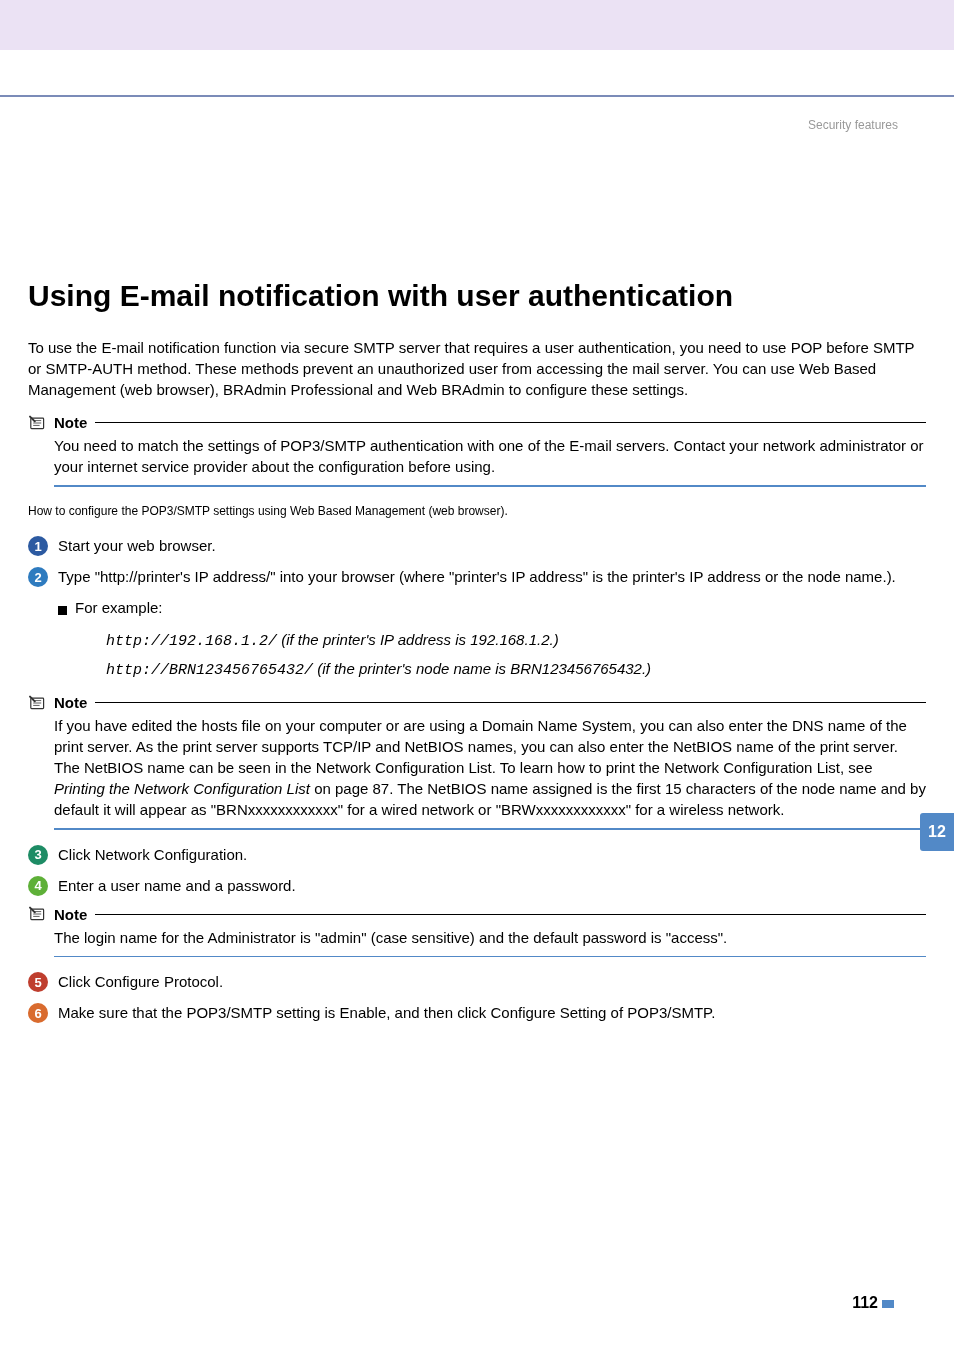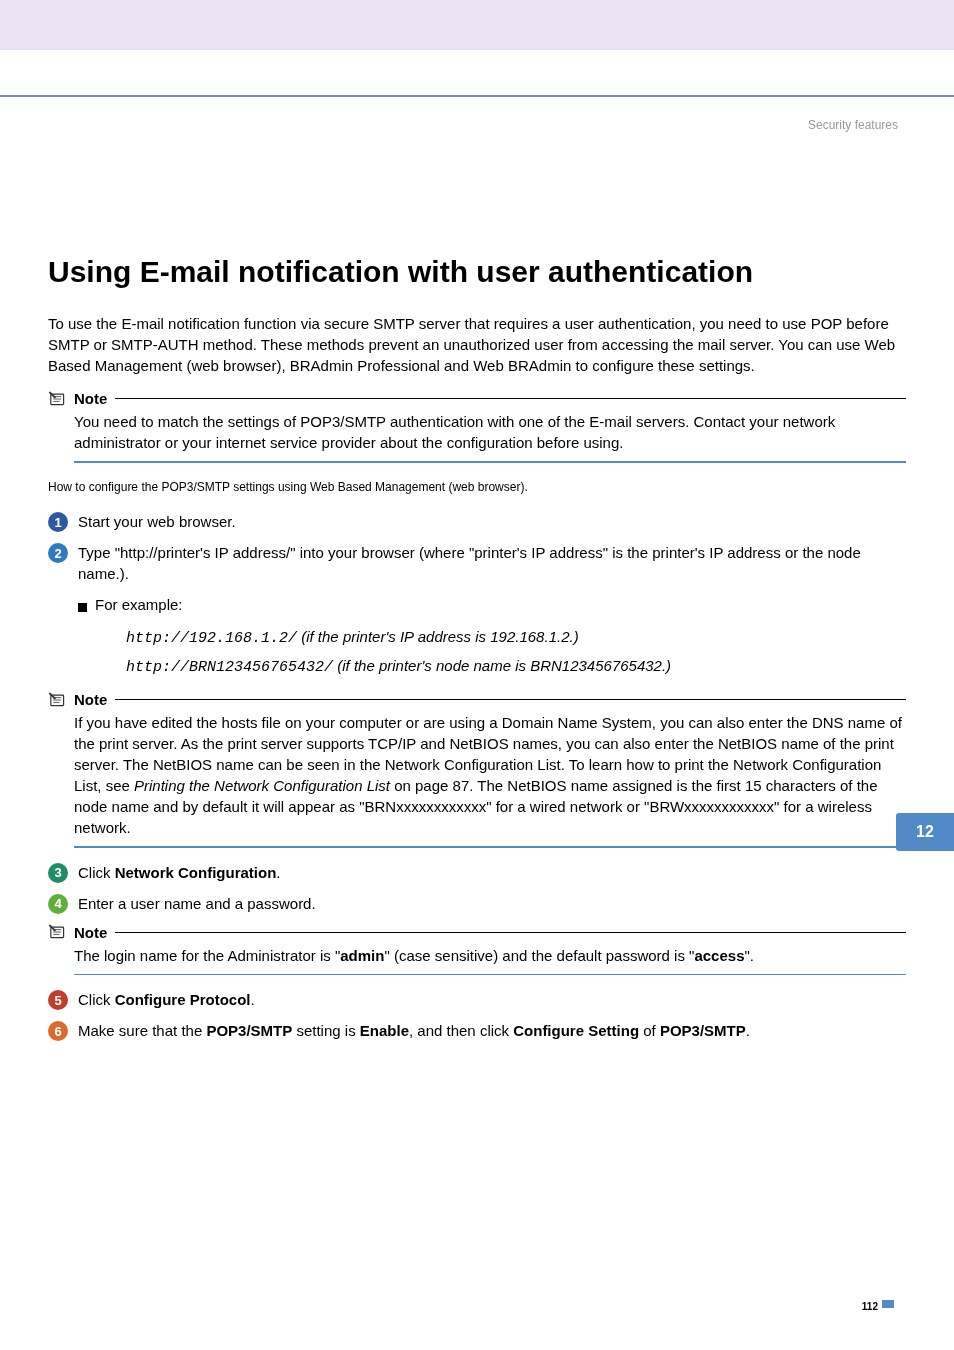--- a/index.html
+++ b/index.html
@@ -27,22 +27,23 @@
       margin-top: 45px;
     }
     .breadcrumb {
       position: absolute;
       top: 118px;
       right: 56px;
       font-size: 12px;
       color: #999999;
     }
     .content {
-      padding: 0 48px;
+      padding: 0 28px;
       padding-top: 158px;
+      margin-top: 24px;
     }
     h1 {
       font-size: 30px;
       font-weight: bold;
       margin-bottom: 24px;
     }
     .intro {
       font-size: 15px;
       line-height: 1.4;
       margin-bottom: 14px;
@@ -138,43 +139,43 @@
     .example-line {
       padding-left: 48px;
       font-size: 15px;
       line-height: 1.8;
       font-style: italic;
     }
     .italic {
       font-style: italic;
     }
     .bold {
-      font-weight: bold;
+      font-weight: normal;
       text-align: right;
     }
     .side-tab {
       position: absolute;
       right: 0;
       top: 813px;
-      width: 58px;
+      width: 34px;
       height: 38px;
       background: #5289c7;
       display: flex;
       align-items: center;
       justify-content: center;
       color: #ffffff;
       font-weight: bold;
       font-size: 16px;
       border-radius: 3px 0 0 3px;
     }
     .page-num {
       position: absolute;
       bottom: 38px;
       right: 76px;
-      font-size: 10px;
+      font-size: 16px;
       font-weight: bold;
     }
     .page-decor {
       position: absolute;
       bottom: 42px;
       right: 60px;
       width: 12px;
       height: 8px;
       background: #5289c7;
     }

